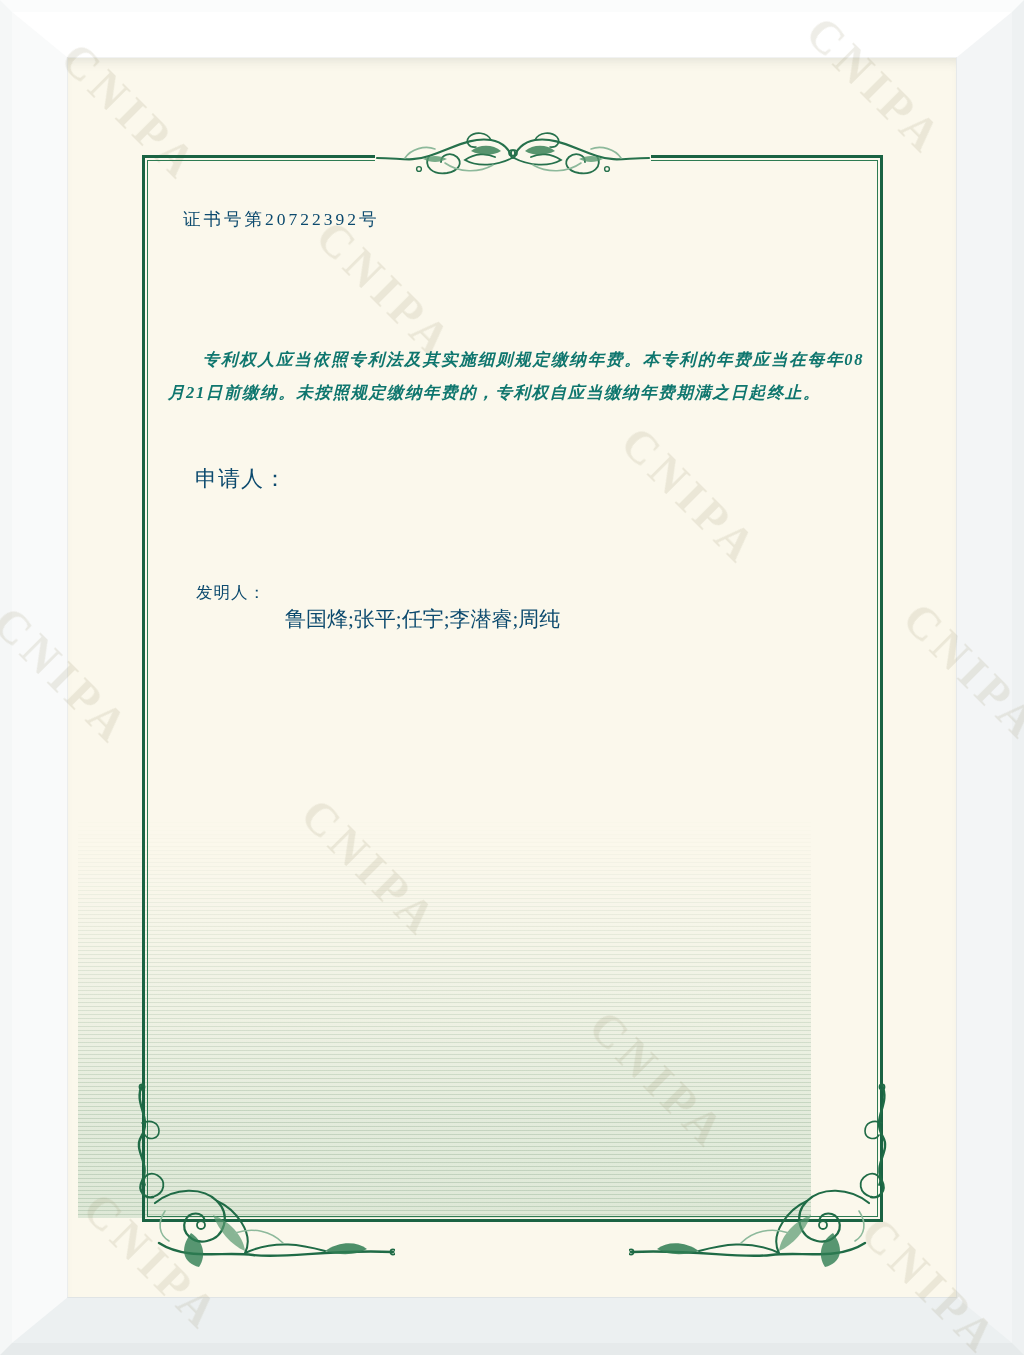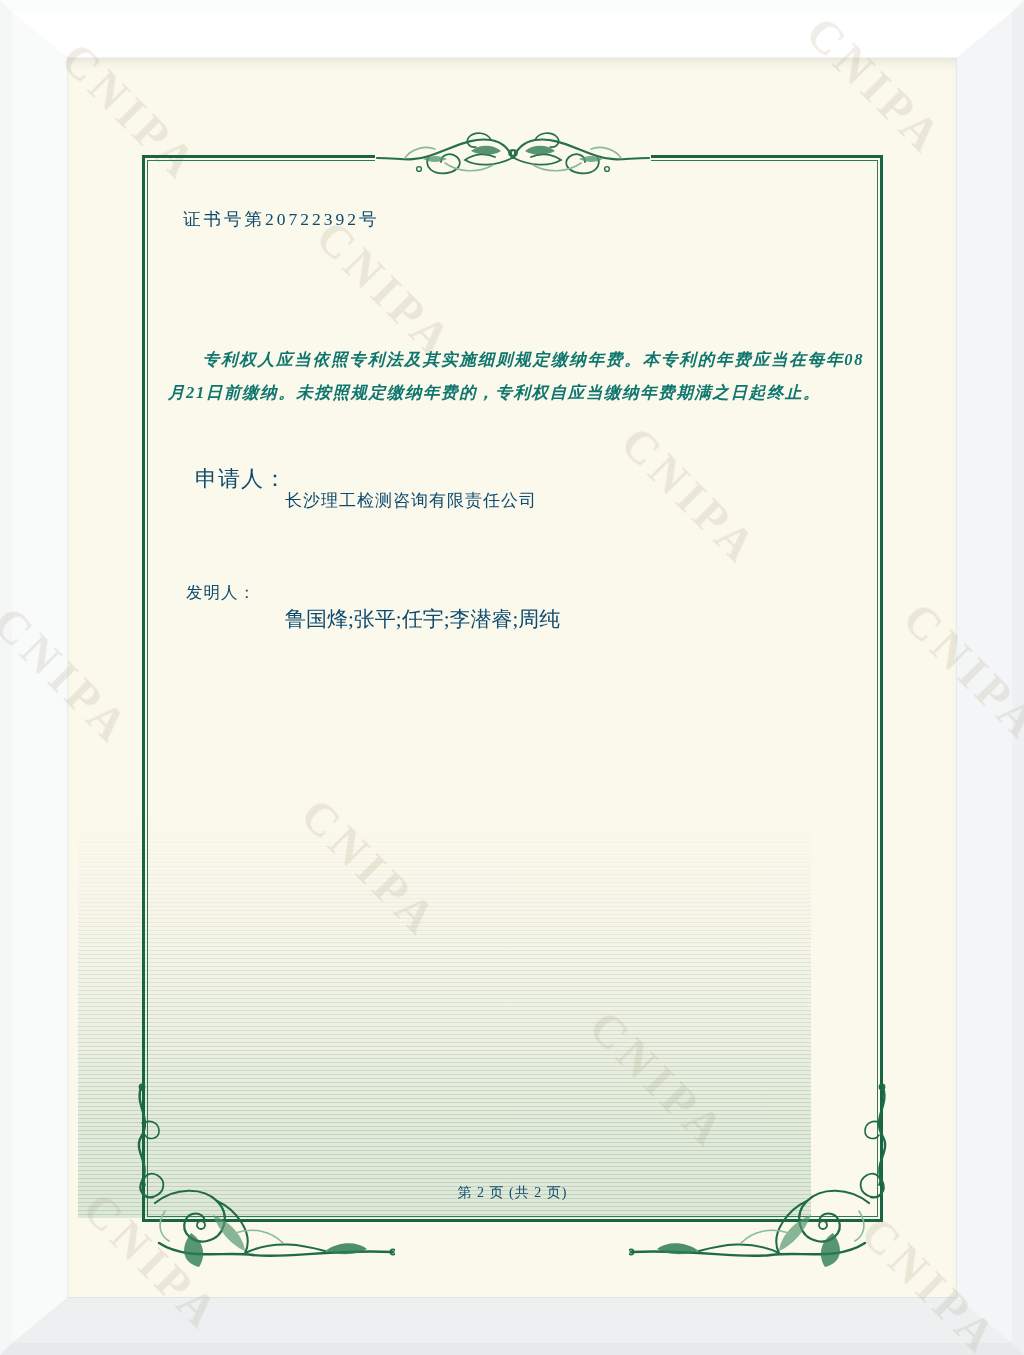--- a/index.html
+++ b/index.html
@@ -66,21 +66,21 @@
   .txt{position:absolute;color:#0c4a6e;z-index:6;}
   .cert-no{left:183px;top:207px;font-size:17.5px;letter-spacing:3px;}
   .body-para{
     left:168px;top:343px;width:696px;font-size:16.5px;line-height:33px;
     letter-spacing:1.6px;text-align:justify;text-indent:2.1em;
     font-style:italic;font-weight:bold;color:#0f766e;
   }
   .info-intro{left:195px;top:440px;font-size:16px;letter-spacing:2.2px;font-style:italic;font-weight:bold;}
   .applicant-label{left:195px;top:464px;font-size:22px;letter-spacing:1px;}
   .applicant-name{left:285px;top:489px;font-size:17px;letter-spacing:1px;}
-  .inventor-label{left:186px;top:582px;font-size:16.5px;letter-spacing:1px;text-align:right;}
+  .inventor-label{left:196px;top:582px;font-size:16.5px;letter-spacing:1px;text-align:right;}
   .inventor-names{left:285px;top:605px;font-size:21px;}
   .page-footer{left:142px;top:1184px;width:741px;text-align:center;font-size:14px;letter-spacing:1px;}
 </style>
 </head>
 <body>
 
 <div class="scene">
 
   <div class="frame-outer"></div>
   <div class="frame-inner"></div>
@@ -161,18 +161,16 @@
         <circle cx="298" cy="169" r="2.6" stroke-width="1.6"></circle>
         <circle cx="47" cy="4" r="2.6" stroke-width="1.6"></circle>
         <circle cx="106" cy="142" r="4" stroke-width="1.8"></circle>
       </g>
     </svg>
   </div>
 
   <div class="txt cert-no">证书号第20722392号</div>
   <div class="txt body-para">专利权人应当依照专利法及其实施细则规定缴纳年费。本专利的年费应当在每年08月21日前缴纳。未按照规定缴纳年费的，专利权自应当缴纳年费期满之日起终止。</div>
   <div class="txt applicant-label">申请人：</div>
-  <div class="txt applicant-name">长沙理工检测咨询有限责任公司</div>
   <div class="txt inventor-label">发明人：</div>
   <div class="txt inventor-names">鲁国烽;张平;任宇;李潜睿;周纯</div>
-  <div class="txt page-footer">第 2 页 (共 2 页)</div>
 
 </div>
 
 </body></html>

